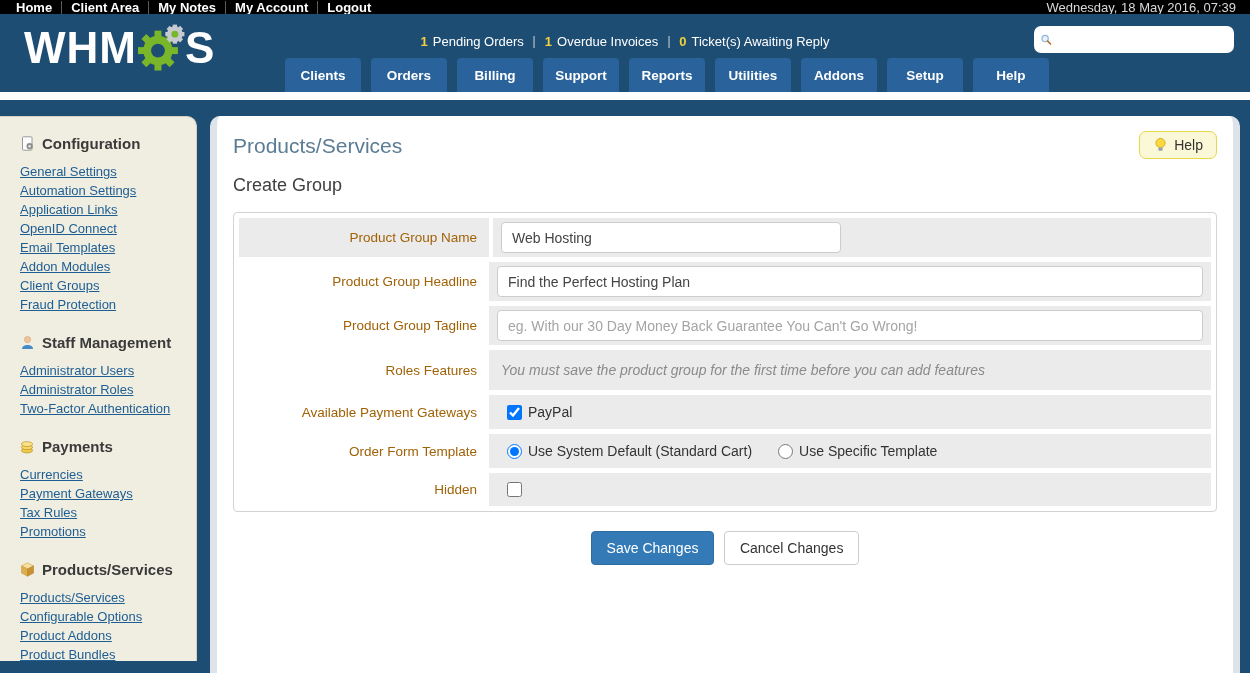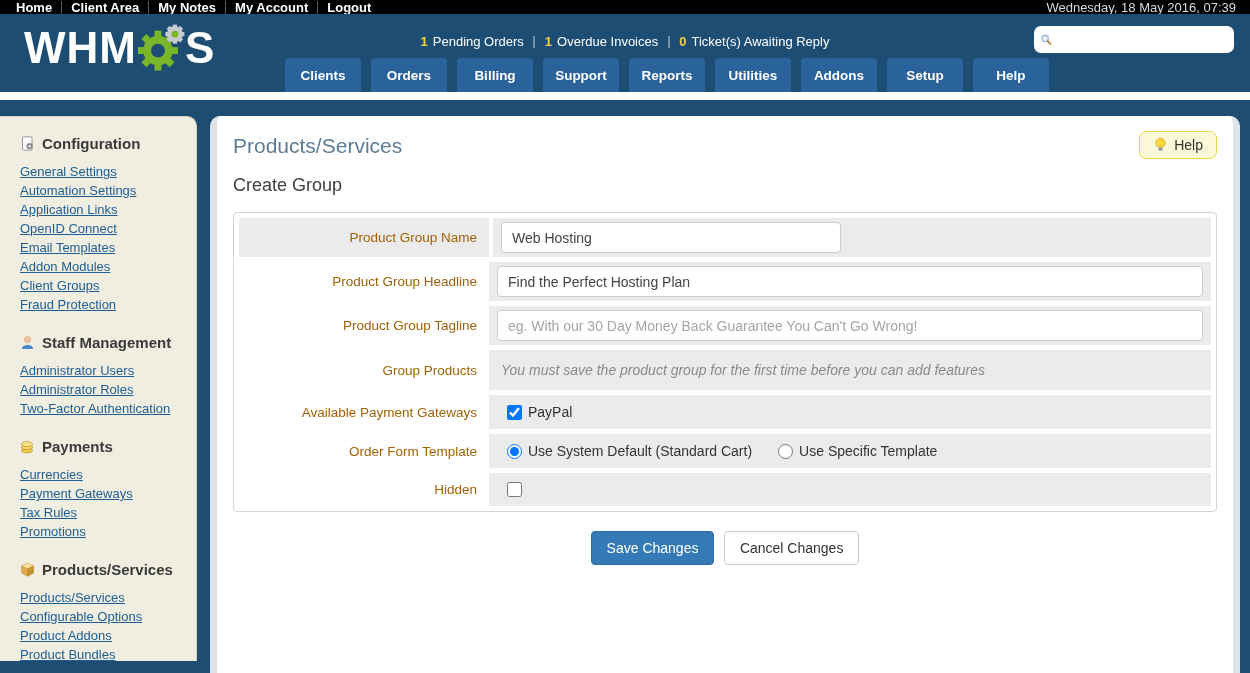--- a/index.html
+++ b/index.html
@@ -267,21 +267,21 @@
       </div>
 
       <div class="frow">
         <div class="fl">Product Group Tagline</div>
         <div class="fv">
           <input class="txt wide" type="text" placeholder="eg. With our 30 Day Money Back Guarantee You Can't Go Wrong!" style="">
         </div>
       </div>
 
       <div class="frow">
-        <div class="fl">Group Products</div>
+        <div class="fl">Roles Features</div>
         <div class="fv">
           <span class="note">You must save the product group for the first time before you can add features</span>
         </div>
       </div>
 
       <div class="frow">
         <div class="fl">Available Payment Gateways</div>
         <div class="fv compact">
           <label class="opt">
             <input type="checkbox" checked="true" style="">

